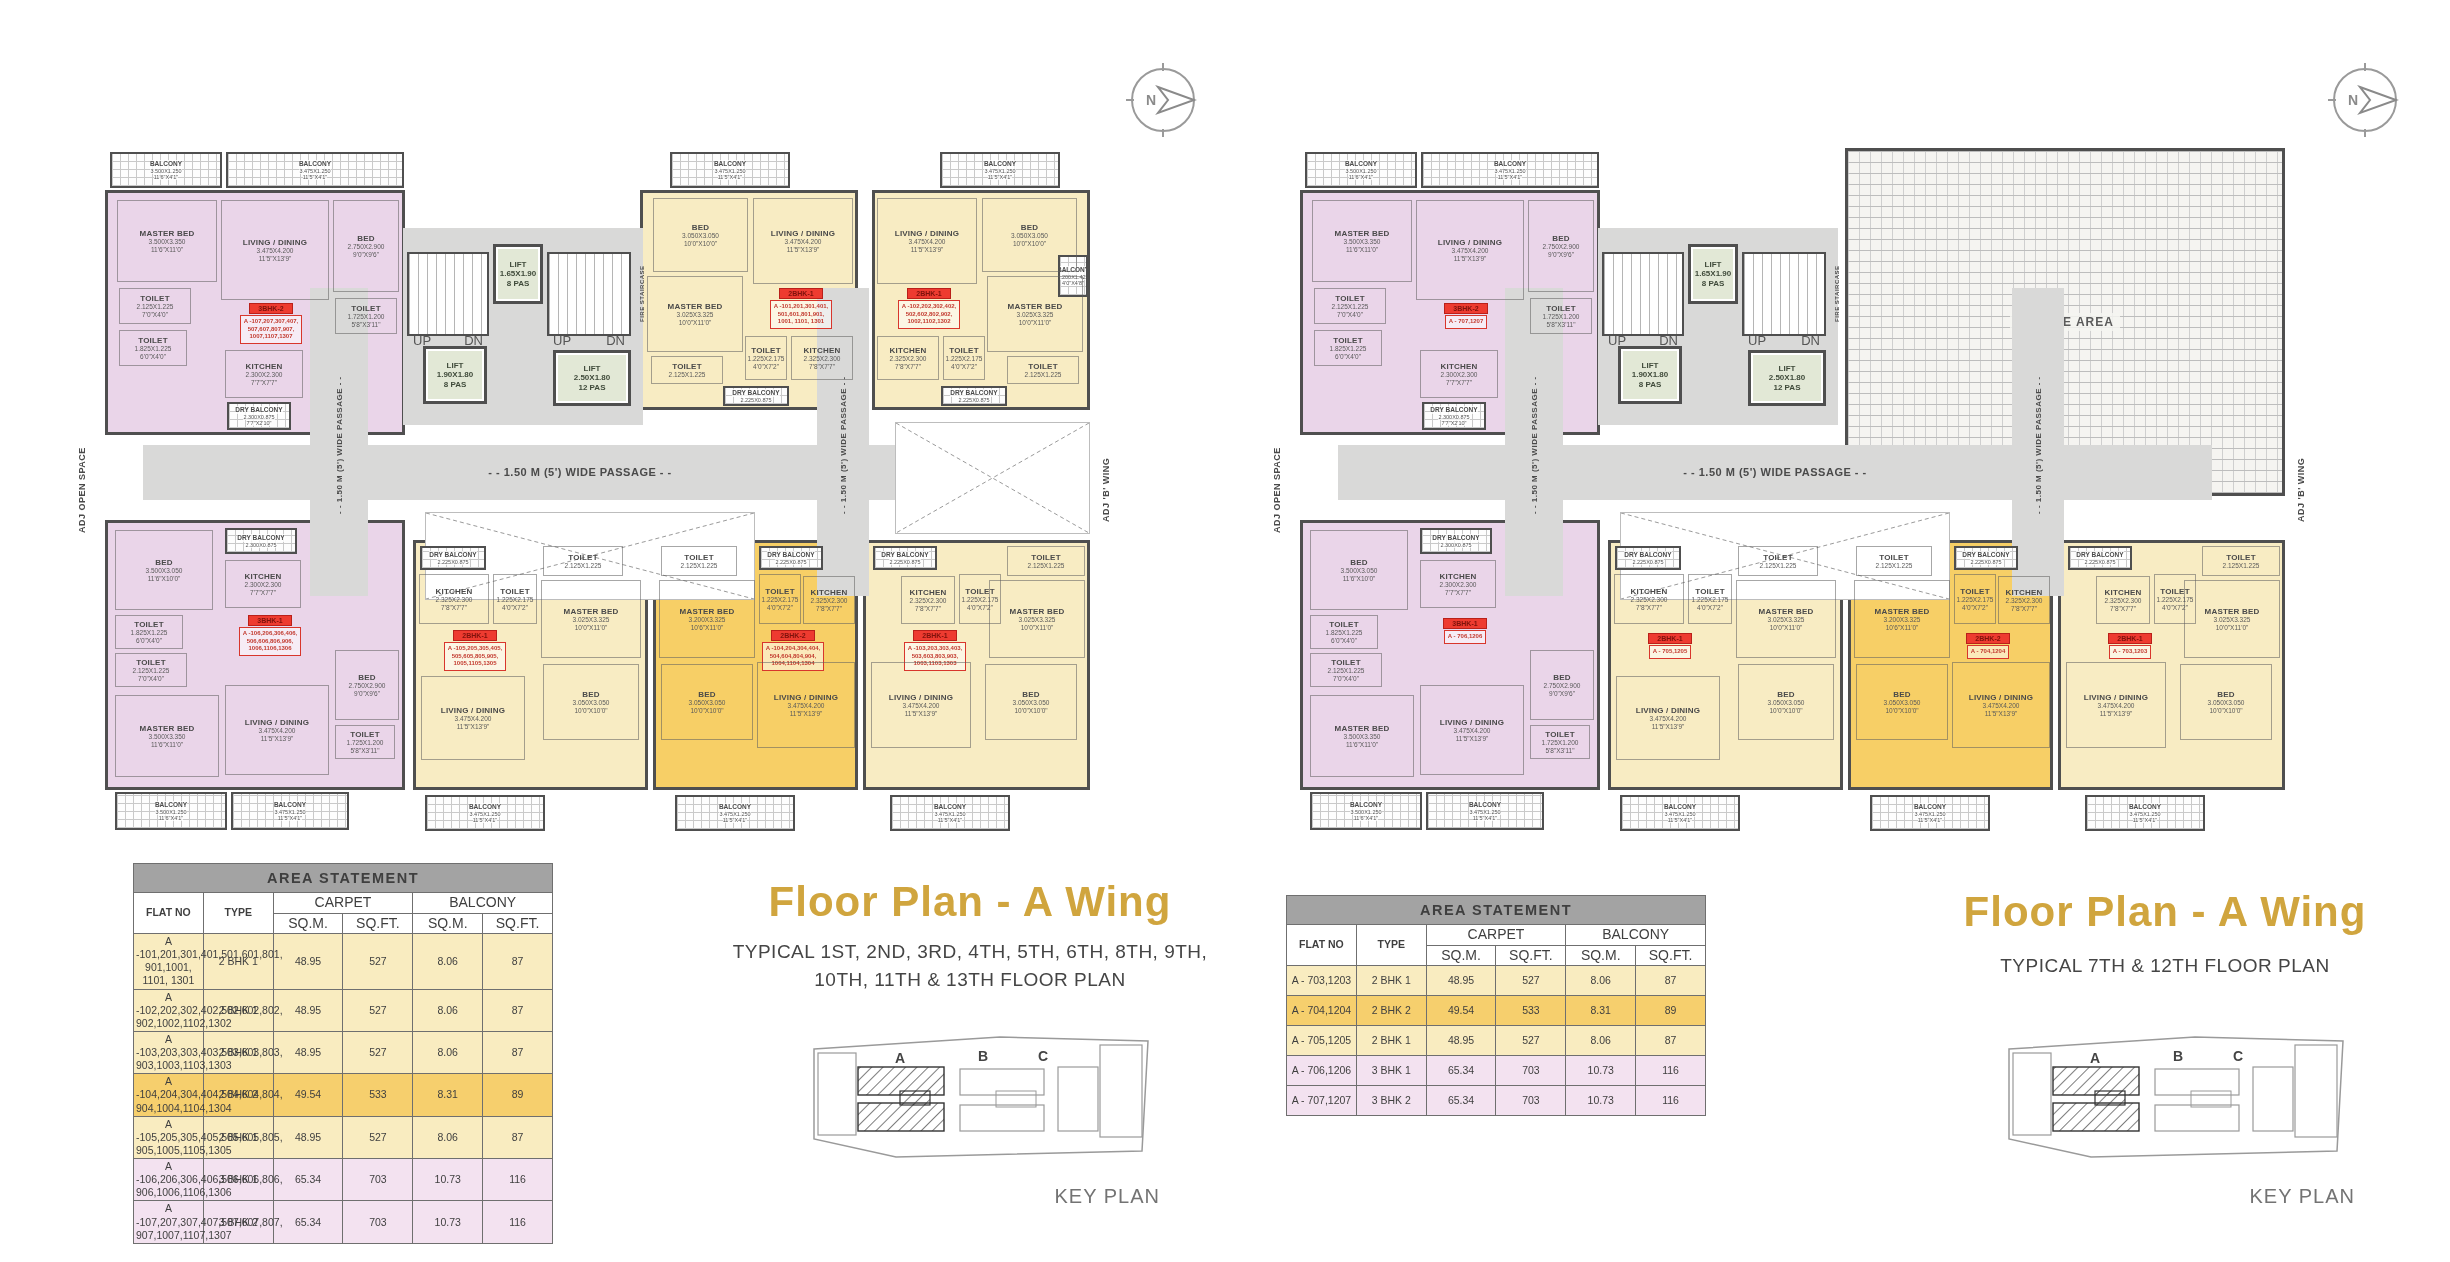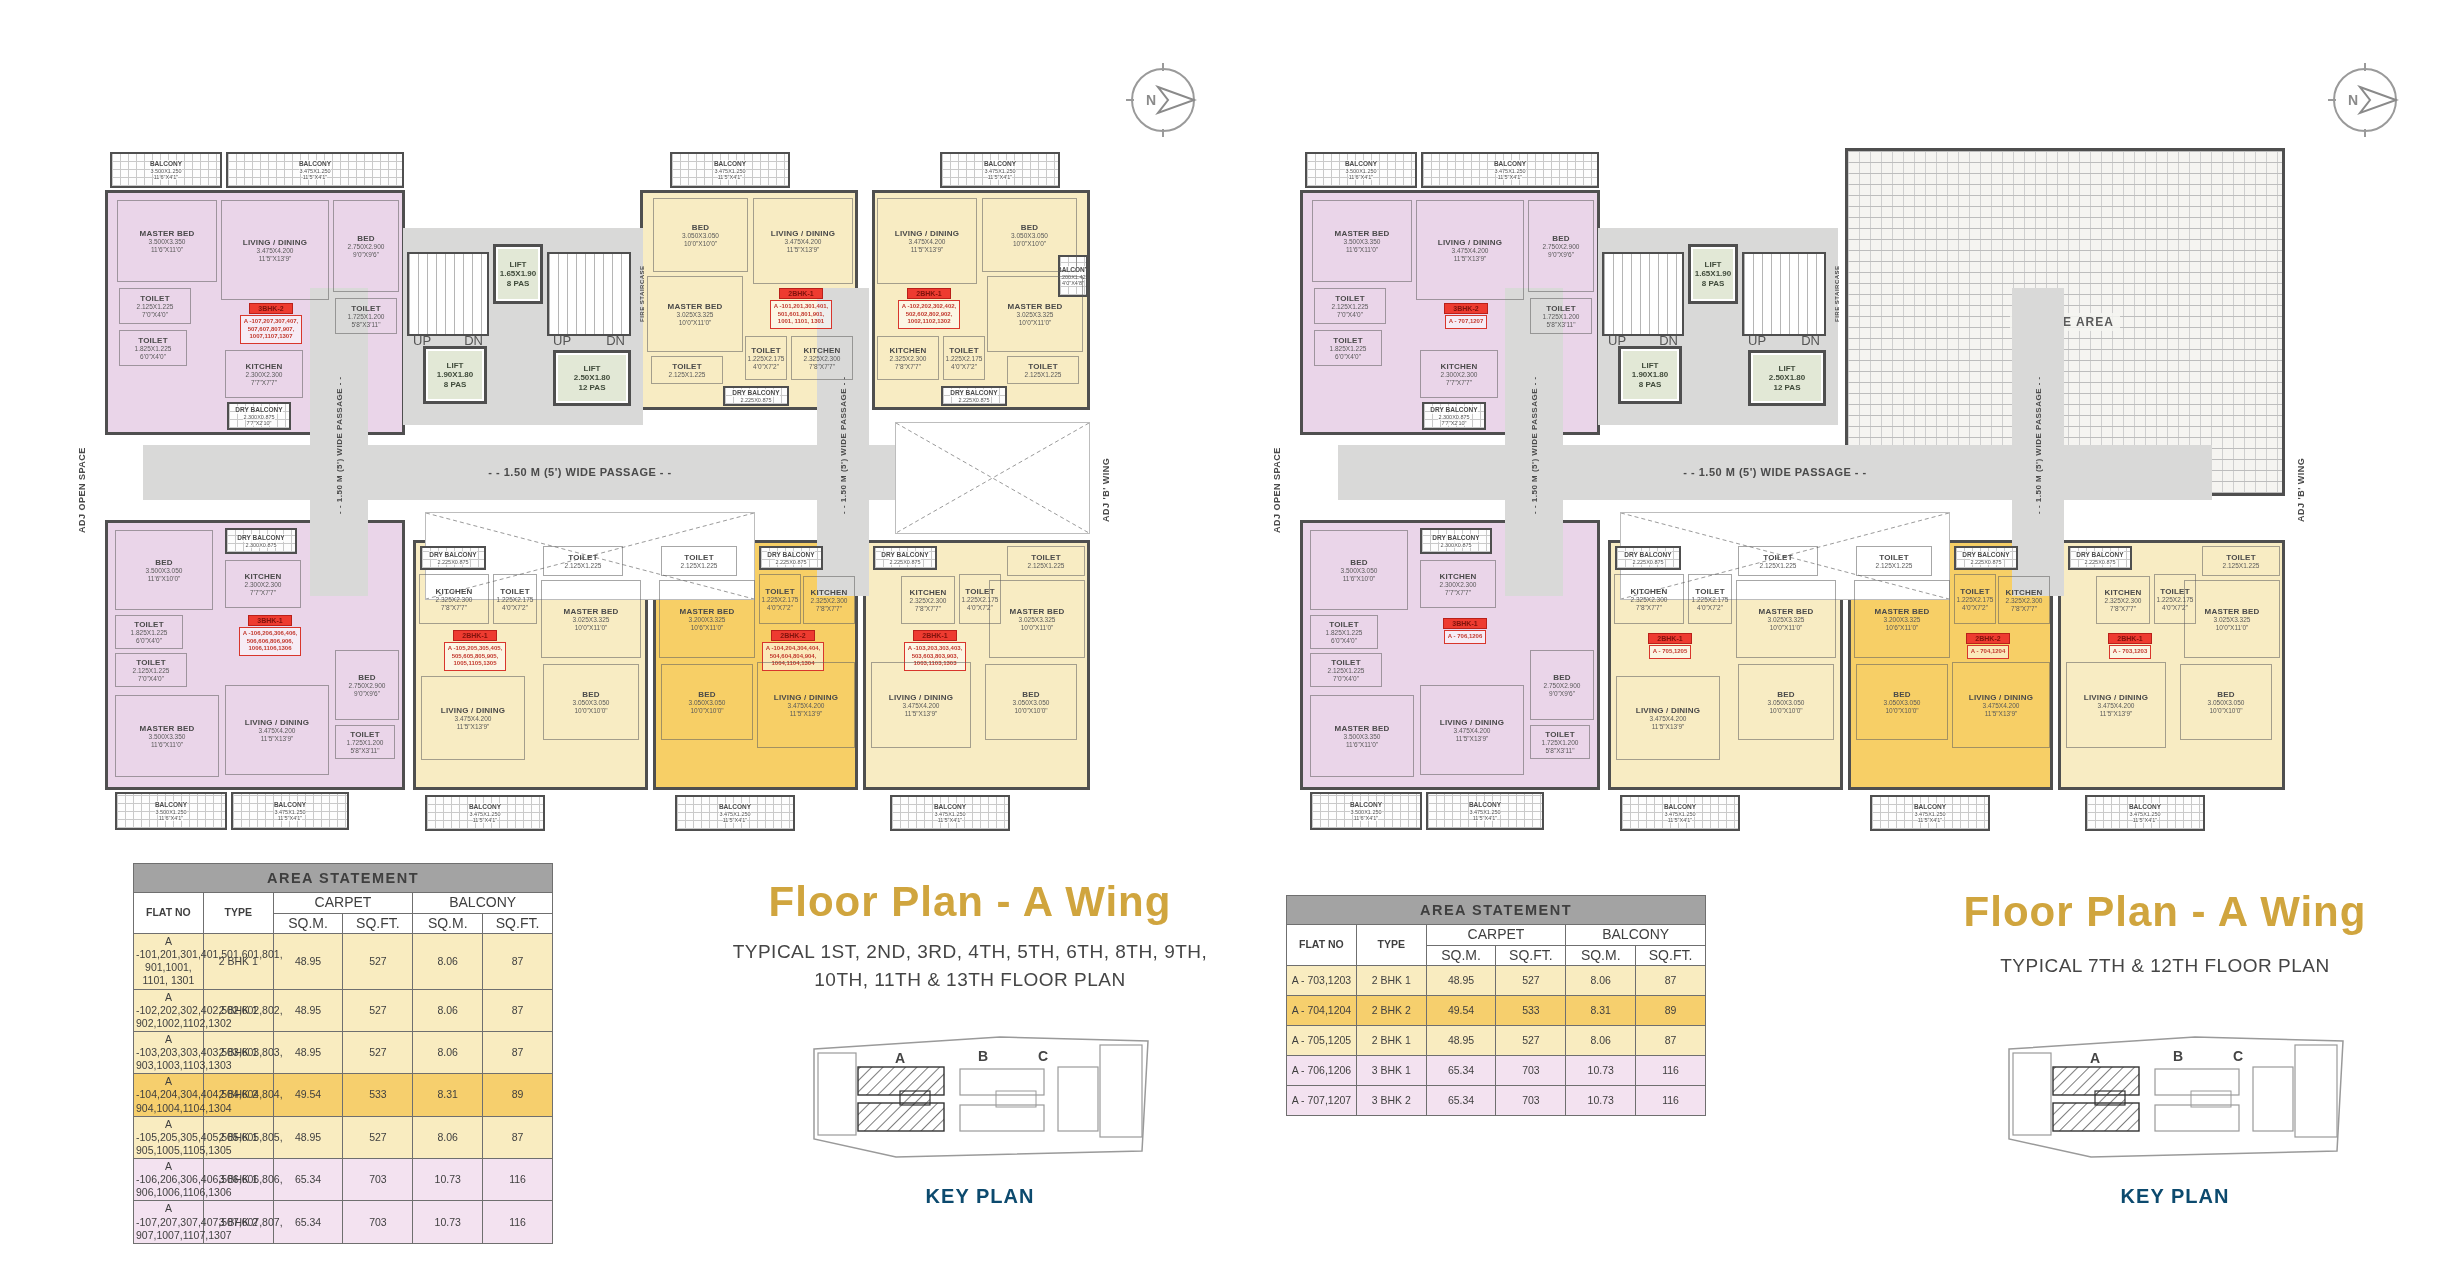--- a/index.html
+++ b/index.html
@@ -37,21 +37,21 @@
     padding:2px 3px;margin-top:1px;text-align:center;white-space:pre-line;font-weight:bold;}
   .lbl{color:#4a4a4a;font-size:11px;font-weight:bold;letter-spacing:.5px;display:flex;align-items:center;justify-content:center;text-align:center;}
   .vlbl{writing-mode:vertical-rl;transform:rotate(180deg);font-size:9px;}
   .title{position:absolute;color:#d0a53e;font-weight:bold;font-size:42px;text-align:center;letter-spacing:1px;}
   .subtitle{position:absolute;color:#454545;font-size:19px;text-align:center;line-height:1.45;letter-spacing:.5px;white-space:pre-line;}
   table.area{position:absolute;border-collapse:collapse;table-layout:fixed;}
   table.area td{border:1px solid #6f6f6f;font-size:10.5px;color:#3f3f3f;text-align:center;vertical-align:middle;padding:1px 2px;white-space:pre-line;line-height:1.25;}
   table.area td.tt{font-size:14.5px;font-weight:bold;letter-spacing:1.5px;background:#a3a3a3;height:26px;}
   table.area td.hd{font-weight:bold;background:#fff;font-size:10.5px;}
   table.area td.sub{font-size:14px;background:#fff;}
-  .keyplanlabel{position:absolute;font-size:20px;font-weight:bold;color:#0c4a6e;letter-spacing:1px;text-align:center;width:360px;}
+  .keyplanlabel{position:absolute;font-size:20px;font-weight:normal;color:#737373;letter-spacing:1px;text-align:right;width:360px;}
   .kletter{position:absolute;font-size:14px;color:#444;font-weight:bold;}
   .north{position:absolute;width:90px;height:90px;}
 </style>
 </head>
 <body>
 
 <svg class="north" style="left:1118px;top:55px;" viewBox="0 0 90 90">
   <circle cx="45" cy="45" r="31" fill="none" stroke="#9a9a9a" stroke-width="2"></circle>
   <line x1="45" y1="8" x2="45" y2="16" stroke="#9a9a9a" stroke-width="2"></line>
   <line x1="45" y1="74" x2="45" y2="82" stroke="#9a9a9a" stroke-width="2"></line>

